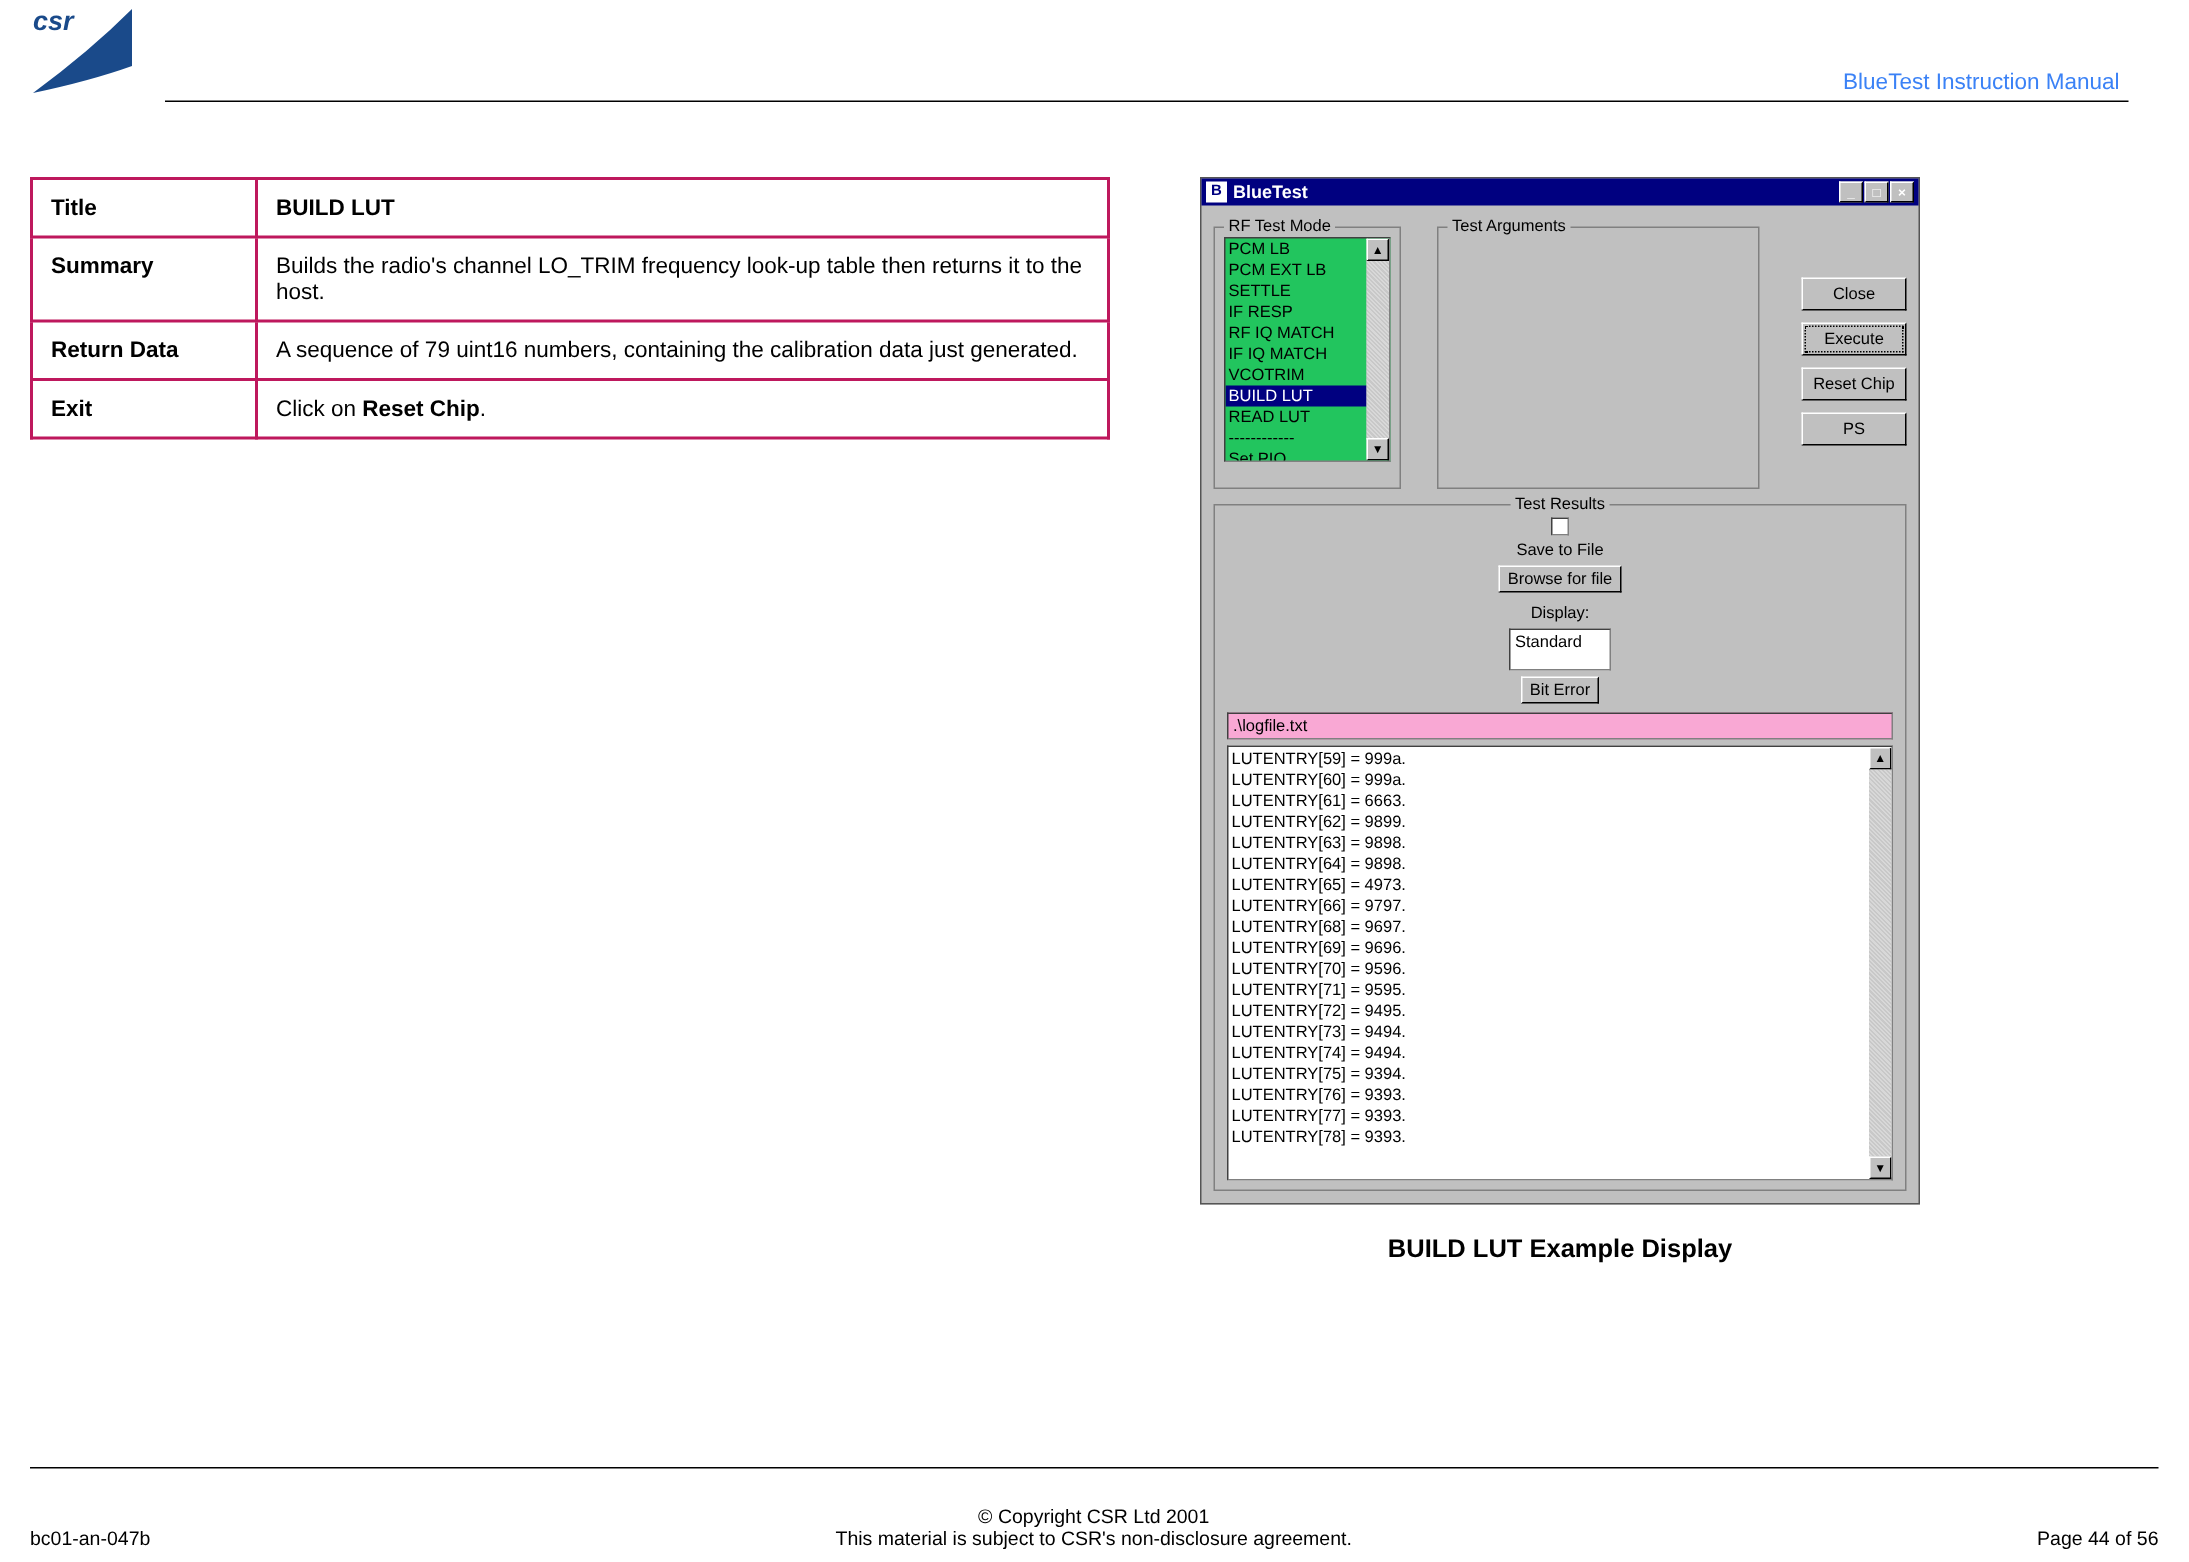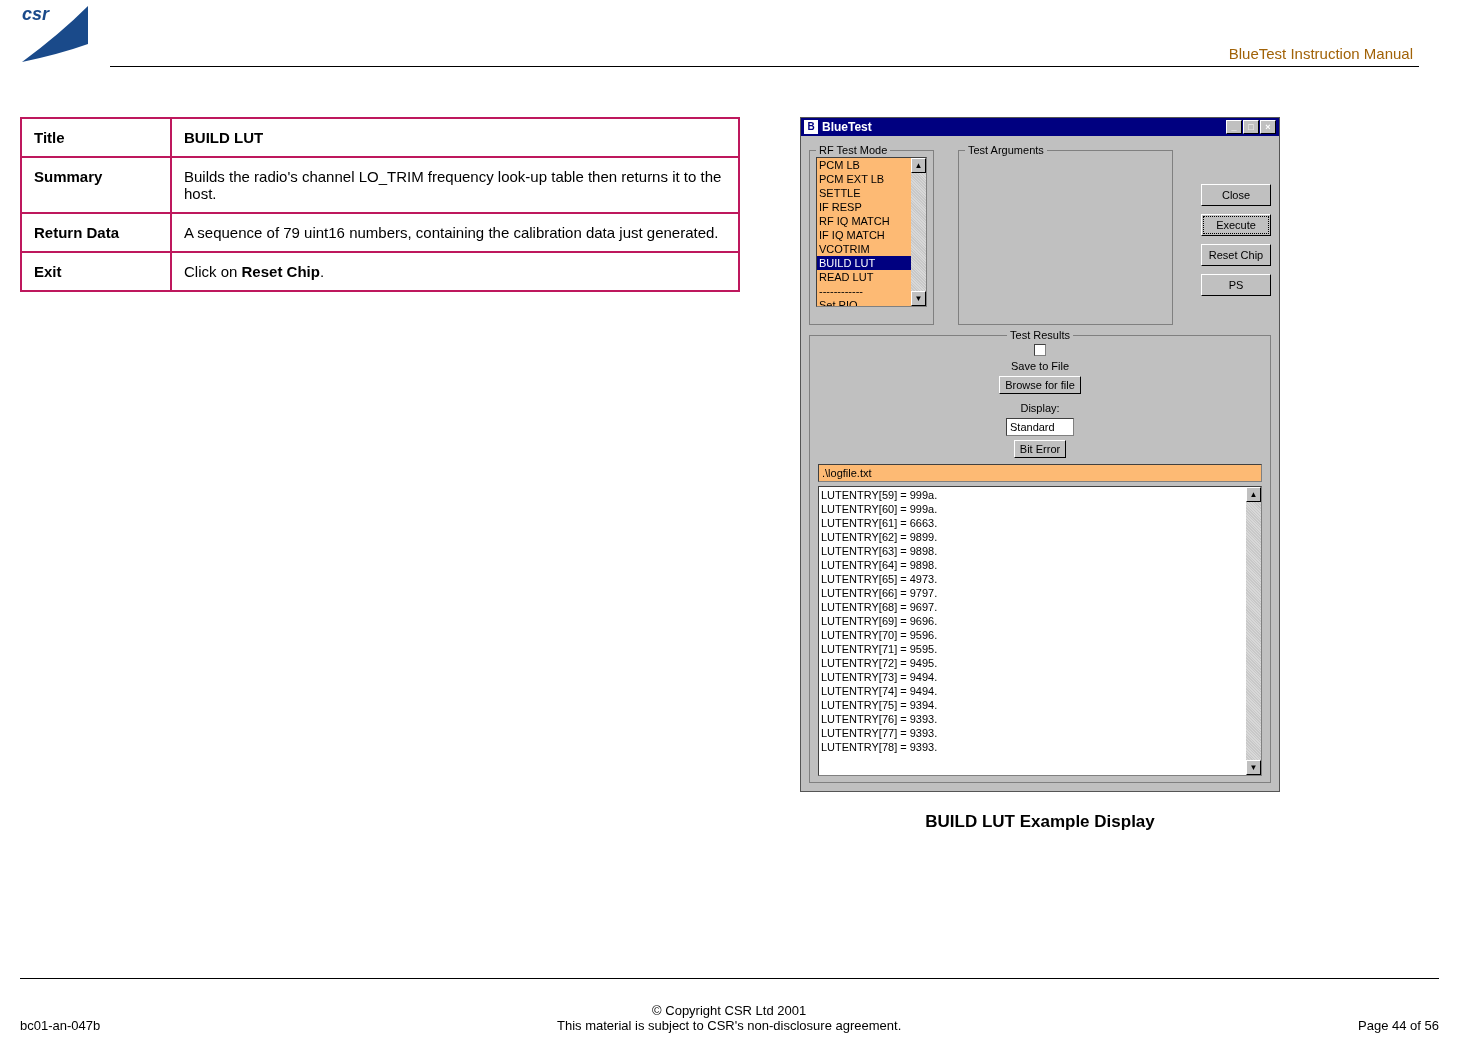--- a/index.html
+++ b/index.html
@@ -31,21 +31,21 @@
     height: 60px;
   }
   .hr-wrap {
     flex: 1 1 auto;
     display: flex;
     flex-direction: column;
     align-items: flex-end;
   }
   .manual-title {
     font-size: 15px;
-    color: #a16207;
+    color: #3b82f6;
     margin-bottom: 4px;
     padding-right: 6px;
   }
   .header-rule {
     border: none;
     border-top: 1px solid #000;
     width: 100%;
     margin: 0;
   }
 
@@ -120,21 +120,21 @@
     position: absolute;
     top: -7px; left: 6px;
     background: #c0c0c0;
     padding: 0 3px;
     font-size: 11px;
   }
   .rf-box { width: 125px; height: 175px; }
   .args-box { flex: 1; height: 175px; }
 
   .listbox {
-    background: #fdba74;
+    background: #22c55e;
     border: 1px solid #808080;
     border-top-color: #404040; border-left-color: #404040;
     width: 100%; height: 150px;
     overflow: hidden;
     position: relative;
     font-size: 11px;
   }
   .listbox .items { padding: 0; }
   .listbox .items div { padding: 0 2px; line-height: 14px; white-space: nowrap; }
   .listbox .items .sel { background: #000080; color: #fff; }
@@ -155,24 +155,24 @@
   .results-box { margin-top: 10px; }
   .results-header { display:flex; align-items:center; gap:4px; padding: 2px 2px 6px 2px; flex-direction: column; }
   .checkbox {
     width:12px; height:12px; border:1px solid #808080; background:#fff;
     border-top-color:#404040; border-left-color:#404040;
   }
   .smalllbl { font-size:11px; }
   .sel-field {
     background:#fff; border:1px solid #808080;
     border-top-color:#404040; border-left-color:#404040;
-    height:18px; min-width:68px; padding:1px 3px; font-size:11px; line-height:15px;
+    height:28px; min-width:68px; padding:1px 3px; font-size:11px; line-height:15px;
   }
   .path-field {
-    background:#fdba74; border:1px solid #808080;
+    background:#f9a8d4; border:1px solid #808080;
     border-top-color:#404040; border-left-color:#404040;
     height:18px; width: calc(100% - 4px); margin: 0 2px 4px 2px;
     padding:1px 3px; font-size:11px; line-height:15px;
   }
 
   .results-list {
     background:#fff;
     border:1px solid #808080;
     border-top-color:#404040; border-left-color:#404040;
     height: 290px;

